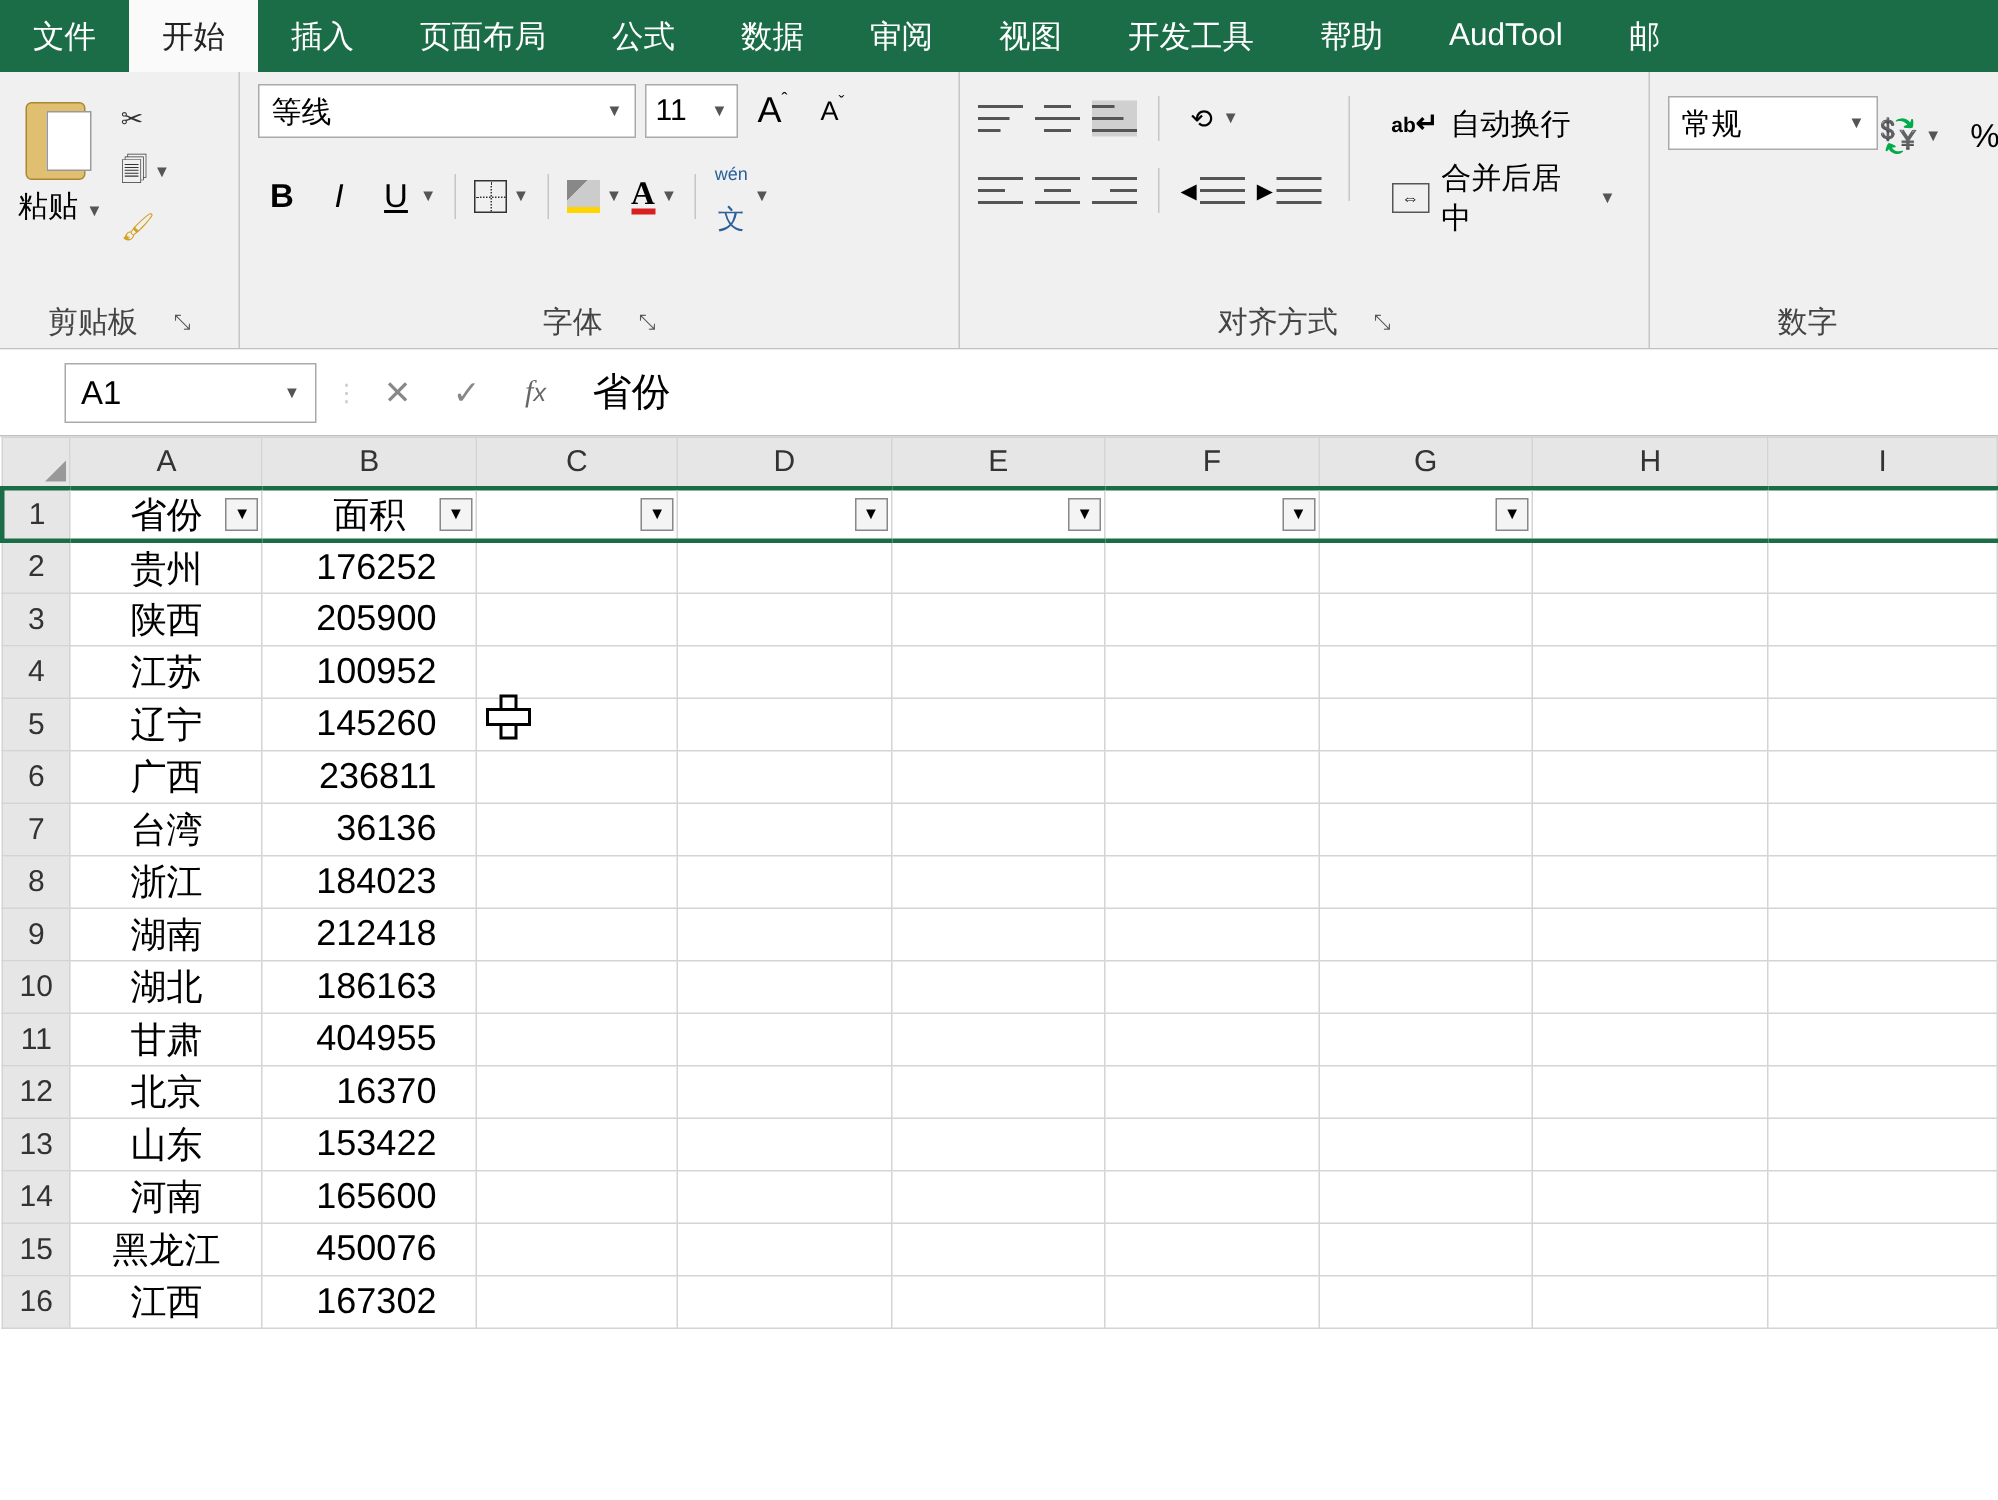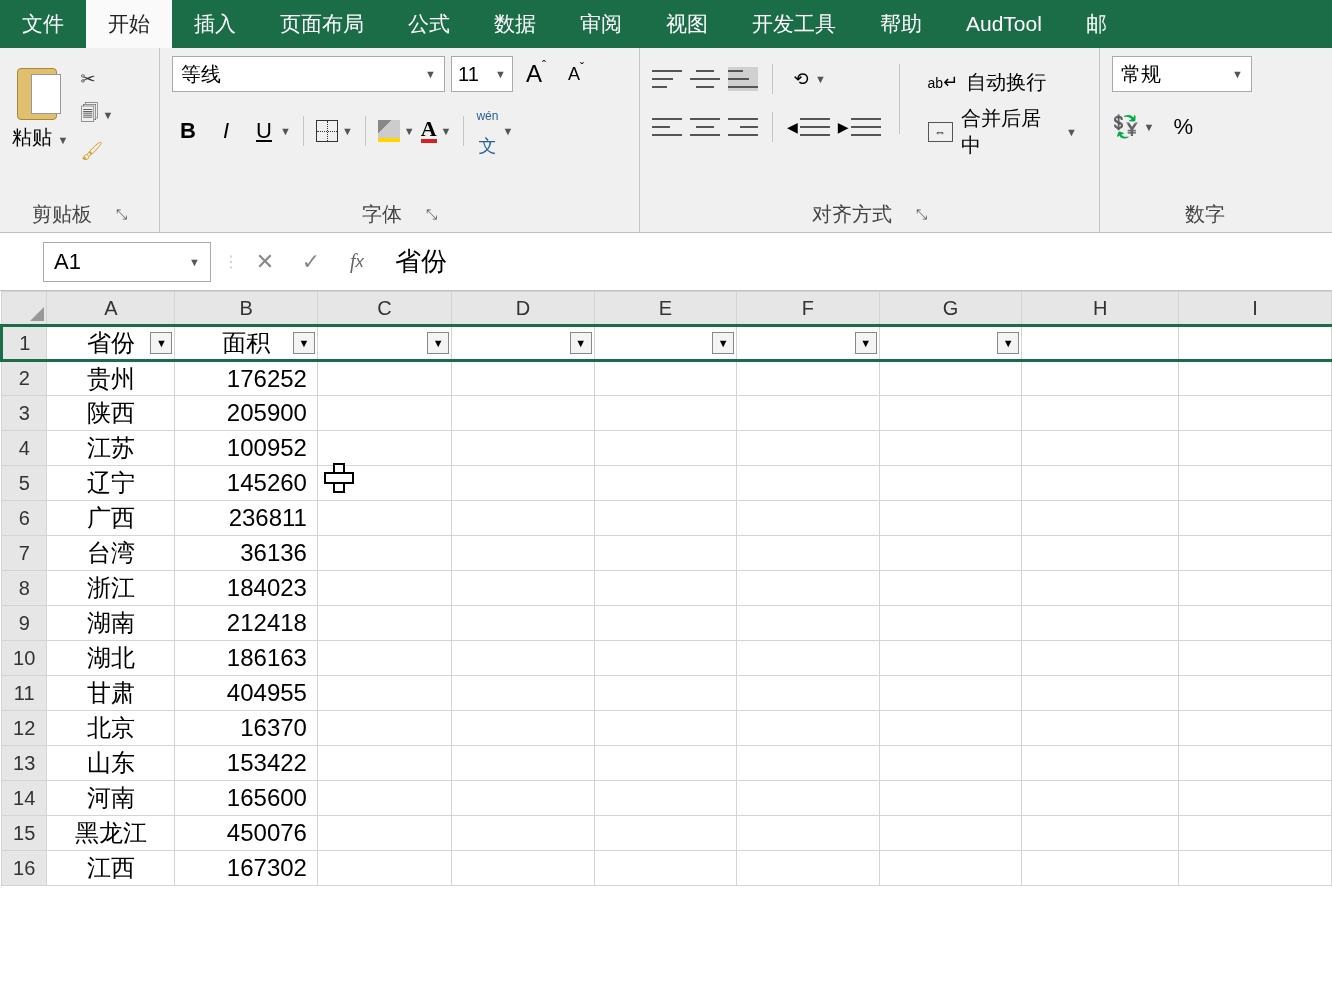--- a/index.html
+++ b/index.html
@@ -22,41 +22,41 @@
 .paste-icon { width: 46px; height: 56px; position: relative; }
 .clip-back { width: 40px; height: 52px; background: #e0c070; border: 1px solid #aa8833; border-radius: 4px; position: absolute; top: 4px; left: 0; }
 .clip-front { width: 30px; height: 40px; background: #fff; border: 1px solid #999; position: absolute; top: 10px; left: 14px; }
 .paste-label { font-size: 20px; }
 .clip-col { display: flex; flex-direction: column; gap: 10px; padding-top:4px;}
 .clip-row { display:flex; align-items:center; gap:4px; cursor:pointer; font-size:18px; color:#333;}
 .small-dd { font-size: 11px; color: #555; }
 
 
 .font-row { display: flex; gap: 6px; align-items: center; }
-.font-name { width: 273px; height: 36px; border: 1px solid #aaa; background: #fff; font-size: 20px; padding: 2px 8px; display:flex; align-items:center; justify-content:space-between;}
+.font-name { width: 252px; height: 36px; border: 1px solid #aaa; background: #fff; font-size: 20px; padding: 2px 8px; display:flex; align-items:center; justify-content:space-between;}
 .font-size { width: 62px; height: 36px; border: 1px solid #aaa; background: #fff; font-size: 20px; padding: 2px 6px; display:flex; align-items:center; justify-content:space-between;}
 .btn-sq { width: 34px; height: 34px; display: flex; align-items: center; justify-content: center; cursor: pointer; font-size: 22px;}
 .font-row2 { display: flex; gap: 6px; align-items: center; margin-top: 18px;}
 .btn-biu { width: 32px; height: 32px; display:flex; align-items:center; justify-content:center; cursor:pointer; font-size:22px; font-family: "Times New Roman", serif;}
 .split-btn { display: flex; align-items:center; cursor:pointer;}
 .border-icon { width:22px; height:22px; border:1px solid #333; position:relative;}
 .border-icon::after{content:"";position:absolute;left:0;right:0;top:50%;border-top:1px dotted #333;}
 .border-icon::before{content:"";position:absolute;top:0;bottom:0;left:50%;border-left:1px dotted #333;}
 .fill-icon { width:22px; height:22px; background: linear-gradient(135deg,#888 0 35%,#ccc 35% 100%); border-bottom:4px solid #ffd400;}
 .font-color-icon { font-size:22px; font-weight:bold; border-bottom:4px solid #d92020; line-height:20px; font-family:"Times New Roman",serif;}
 .wen-icon { display:flex; flex-direction:column; align-items:center; font-size:12px; line-height:12px; color:#2a6099;gap:18px;}
 
 
 .align-row { display:flex; gap:8px; align-items:center;}
 .align-icon { width:30px; height:24px; display:flex; flex-direction:column; justify-content:space-around; cursor:pointer;}
 .al-line{height:2px; background:#555;}
 .align-row2 { display:flex; gap:8px; align-items:center; margin-top:18px;}
 .indent-icon { display:flex; align-items:center; gap:2px;}
 .orient-icon { width:28px; height:28px; display:flex; align-items:center; justify-content:center; font-size:18px;}
-.ab-arrow { font-size:14px; font-weight:normal;}
+.ab-arrow { font-size:14px; font-weight:bold;}
 .arrow-ret { font-size:18px;}
 .wrap-btn { display:flex; align-items:center; gap:8px; height:36px; padding:0 10px; cursor:pointer; font-size:20px;}
 .merge-btn { display:flex; align-items:center; gap:8px; height:36px; padding:0 10px; cursor:pointer; font-size:20px; margin-top:14px;}
 .merge-ico { width:26px; height:20px; border:1px solid #555; display:flex; align-items:center; justify-content:center; font-size:12px;}
 .align-col2 { display:flex; flex-direction:column;}
 
 
 .num-combo { width:140px; height:36px; border:1px solid #aaa; background:#fff; font-size:20px; padding:2px 8px; display:flex; align-items:center; justify-content:space-between;}
 .num-row2 { display:flex; gap:12px; align-items:center; margin-top:18px;}
 
@@ -70,21 +70,21 @@
 
 
 .grid-wrap { position:relative; }
 .grid { border-collapse:collapse; table-layout:fixed; width:1332px;}
 .grid th, .grid td { border:1px solid #d4d4d4; font-size:24px; font-weight:normal; height:35px; padding:0; text-align:center; background:#fff;}
 .grid thead th { background:#e6e6e6; color:#333; font-size:20px; height:34px;}
 .grid .rowhdr { background:#e6e6e6; color:#333; font-size:20px; width:44px;}
 .grid .corner { background:#e6e6e6; width:44px;}
 .grid .corner::after{content:"";display:block;width:0;height:0;border-left:14px solid transparent;border-bottom:14px solid #999;margin-left:auto;margin-top:auto;position:relative;top:6px;left:-2px;}
 .col-A{width:124px;} .col-B{width:138px;} .col-C{width:130px;} .col-D{width:138px;} .col-E{width:138px;} .col-F{width:138px;} .col-G{width:138px;} .col-H{width:152px;} .col-I{width:148px;}
-.grid td.numcell { text-align:right; padding-right:10px;}
+.grid td.numcell { text-align:right; padding-right:26px;}
 .grid td.txtcell { text-align:center;}
 
 
 .hdr-cell { position:relative; height:100%; display:flex; align-items:center; justify-content:center;}
 .filter-btn { position:absolute; right:2px; top:50%; transform:translateY(-50%); width:22px; height:22px; border:1px solid #888; background:#f4f4f4; display:flex; align-items:center; justify-content:center; font-size:11px; cursor:pointer;}
 
 
 .sel-row td { border-top:3px solid #1b6d47; border-bottom:3px solid #1b6d47;}
 .sel-row td:first-child { border-left:3px solid #1b6d47;}
 
@@ -281,21 +281,21 @@
         </div>
       </div>
     </div>
     <div class="ribbon-group-label">
         <span>对齐方式</span>
         <span class="dialog-launcher">⤡</span>
       </div>
   </div>
 
   <div class="ribbon-group" style="width:210px;border-right:none">
-    <div style="display:flex;flex-direction:column;">
+    <div style="display:flex;">
       <div class="font-row">
         <div class="num-combo">
             <span>常规</span>
             <span class="dd-tri">▼</span>
           </div>
       </div>
       <div class="num-row2">
         <div class="split-btn">
             <span style="font-size:22px">💱</span>
             <span class="dd-tri" style="margin-left:4px">▼</span>

